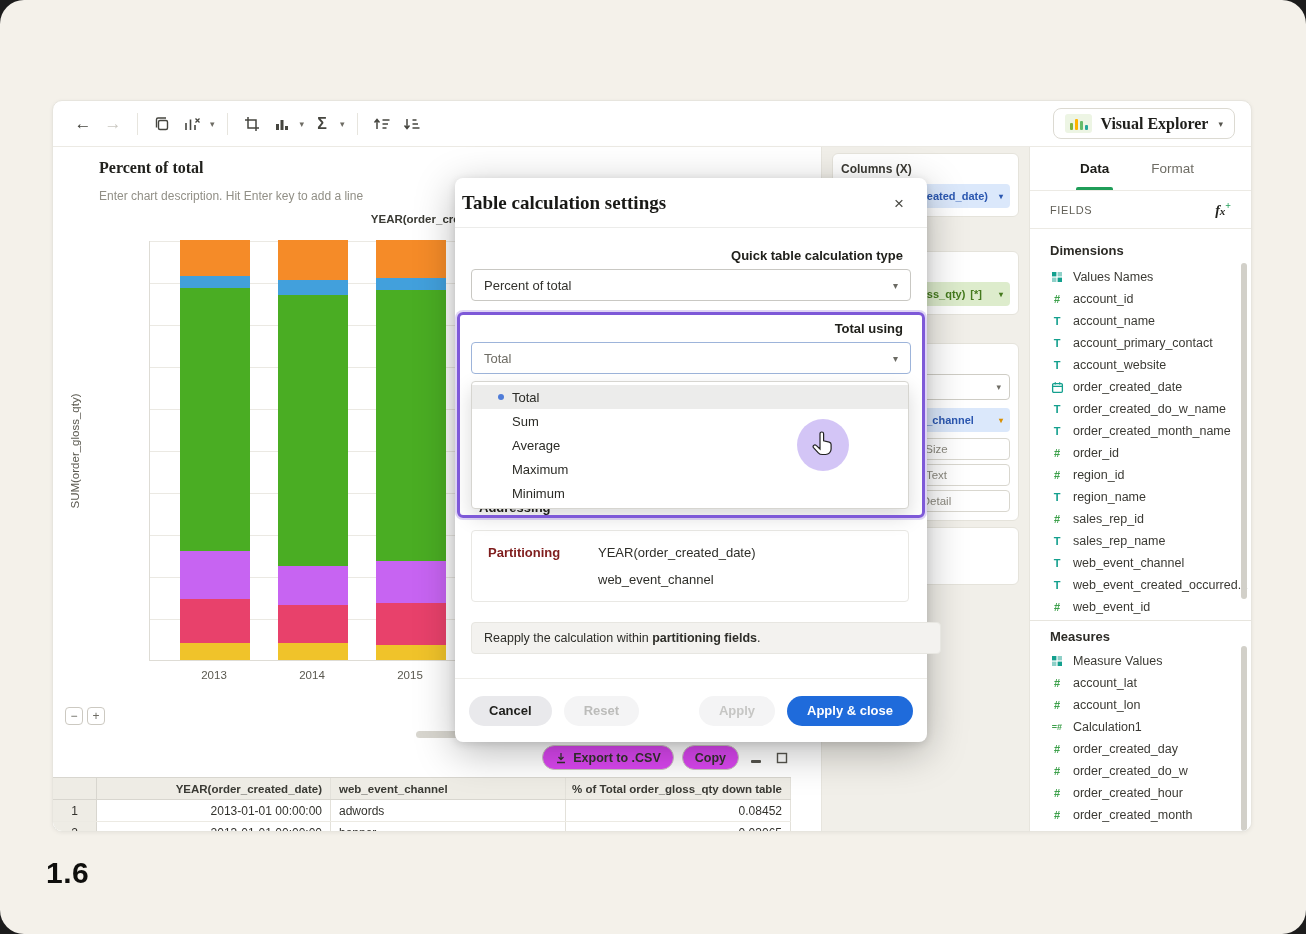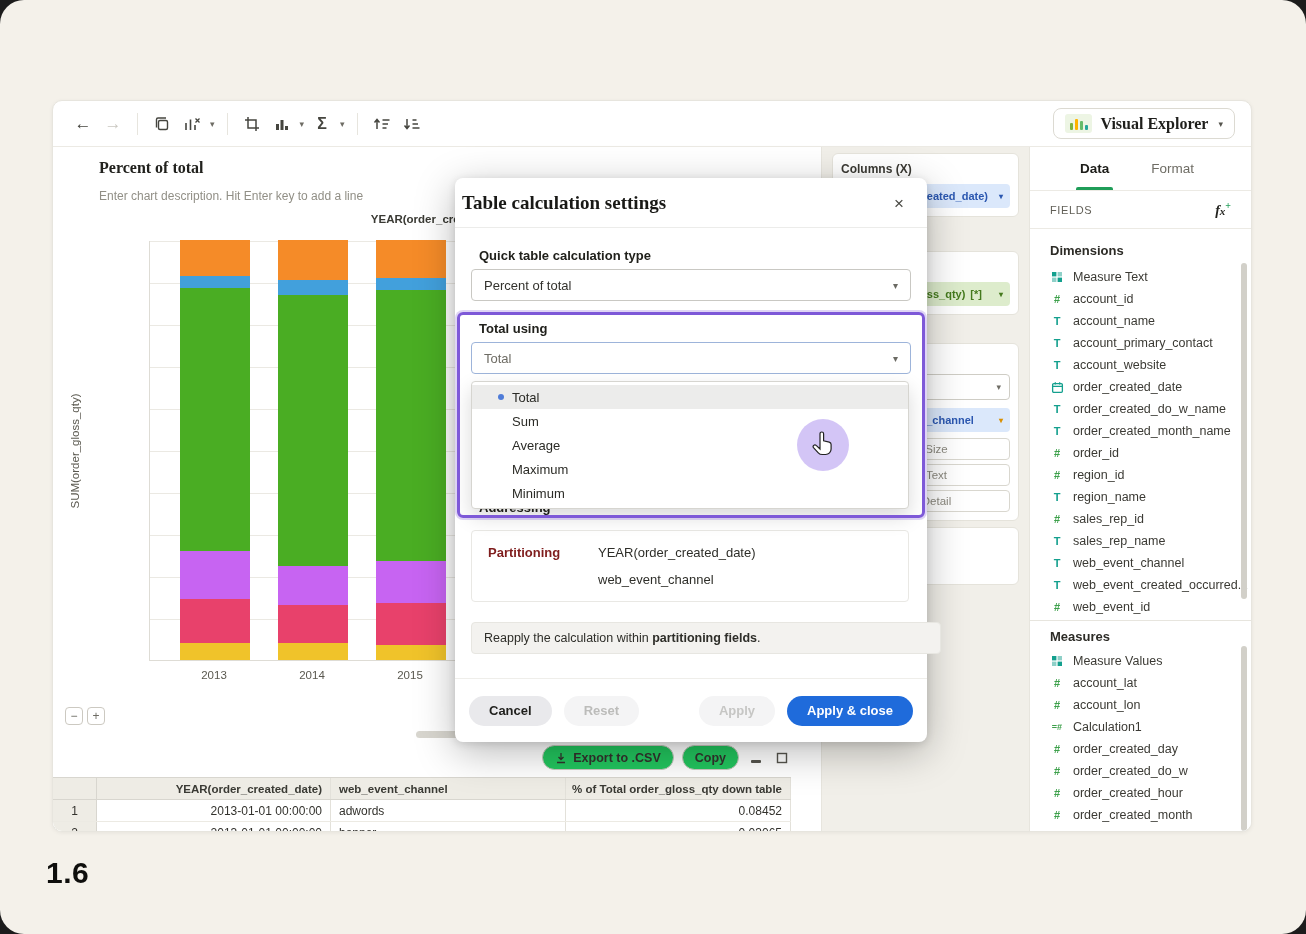--- a/index.html
+++ b/index.html
@@ -40,21 +40,21 @@
   .ytick{position:absolute;right:0;font-size:11.5px;color:#5a584f;}
   .y-title{position:absolute;left:22px;top:304px;transform:translate(-50%,-50%) rotate(-90deg);font-size:11.5px;color:#5a584f;white-space:nowrap;}
   .x-labels{position:absolute;left:96px;top:522px;width:590px;height:16px;}
   .xtick{position:absolute;width:70px;text-align:center;font-size:11.5px;color:#5a584f;}
   .zoom-ctrl{position:absolute;left:12px;top:560px;display:flex;gap:4px;}
   .zoom-btn{width:18px;height:18px;border:1px solid #ccc9c1;border-radius:4px;background:#fff;font-size:12px;color:#6e6c64;
             display:flex;align-items:center;justify-content:center;}
   .h-scroll{position:absolute;left:363px;top:584px;width:130px;height:7px;border-radius:4px;background:#d8d6cf;}
 
   .result-tools{position:absolute;left:0;top:598px;width:738px;display:flex;justify-content:flex-end;align-items:center;gap:8px;}
-  .btn-pill{height:25px;border:1px solid #ccc9c1;border-radius:13px;background:#22c55e;display:flex;align-items:center;gap:6px;
+  .btn-pill{height:25px;border:1px solid #ccc9c1;border-radius:13px;background:#d946ef;display:flex;align-items:center;gap:6px;
             padding:0 12px;font-size:12.5px;font-weight:600;color:#33322d;}
   .mini-icon-btn{width:18px;height:18px;display:flex;align-items:center;justify-content:center;color:#55544d;}
 
   .data-table{position:absolute;left:0;top:630px;width:738px;border-top:1px solid #d8d6cf;font-size:12px;}
   .table-header{display:flex;height:22px;background:#eeece5;border-bottom:1px solid #d8d6cf;font-weight:700;font-size:11.5px;color:#3a3a34;}
   .table-row{display:flex;height:22px;background:#fff;border-bottom:1px solid #eceae3;color:#33322d;}
   .c{display:flex;align-items:center;border-right:1px solid #e3e1da;}
   .c0{width:44px;justify-content:center;background:#eeece5;border-right:1px solid #d8d6cf;}
   .c1{width:234px;justify-content:flex-end;padding-right:8px;}
   .c2{width:235px;padding-left:8px;}
@@ -101,21 +101,21 @@
   .sb1{top:116px;height:336px;}
   .sb2{top:499px;height:185px;}
 
   
   .modal{position:absolute;left:455px;top:178px;width:472px;height:564px;background:#fff;border-radius:8px;z-index:50;
          box-shadow:0 10px 40px rgba(0,0,0,.28),0 2px 8px rgba(0,0,0,.12);}
   .modal-header{height:50px;border-bottom:1px solid #ececea;display:flex;align-items:center;padding:0 7px;}
   .modal-title{font-family:"Liberation Serif",serif;font-size:19px;font-weight:700;color:#191916;}
   .modal-close{position:absolute;right:16px;top:14px;width:24px;height:24px;display:flex;align-items:center;justify-content:center;
                font-size:17px;color:#4a4a45;}
-  .m-body{padding:0 16px;position:relative;}
+  .m-body{padding:0 16px;position:relative;text-align:right;}
   .m-label{margin:20px 8px 6px;font-size:13px;font-weight:700;color:#21211c;}
   .select{height:32px;border:1px solid #c9c8c3;border-radius:4px;display:flex;align-items:center;padding:0 12px;font-size:13px;
           color:#33322d;background:#fff;}
   .select .chev{margin-left:auto;color:#6b6a63;font-size:10px;}
   .select.focused{border-color:#9db4da;}
   .dd-list{position:absolute;left:16px;top:203px;width:438px;background:#fff;border:1px solid #d6d5d0;border-radius:4px;
            box-shadow:0 8px 20px rgba(0,0,0,.15);padding:3px 0;z-index:10;}
   .dd-item{height:24px;display:flex;align-items:center;font-size:13px;color:#2b2b26;position:relative;padding-left:40px;}
   .dd-item.selected{background:#ececeb;}
   .dd-bullet{position:absolute;left:26px;width:6px;height:6px;border-radius:50%;background:#4f7cd8;}
@@ -376,21 +376,21 @@
         <div>
             <div class="field-row">
               <span class="fi">
                 <svg width="12" height="12" viewBox="0 0 12 12">
                   <rect x="1" y="1" width="4.4" height="4.4" fill="#14a08e"></rect>
                   <rect x="6.6" y="1" width="4.4" height="4.4" fill="#8fd0c8"></rect>
                   <rect x="1" y="6.6" width="4.4" height="4.4" fill="#8fd0c8"></rect>
                   <rect x="6.6" y="6.6" width="4.4" height="4.4" fill="#14a08e"></rect>
                 </svg>
               </span>
-              <span>Measure Text</span>
+              <span>Values Names</span>
             </div>
             <div class="field-row">
               <span class="fi fi-num">#</span>
               <span>account_id</span>
             </div>
             <div class="field-row">
               <span class="fi fi-txt">T</span>
               <span>account_name</span>
             </div>
             <div class="field-row">

